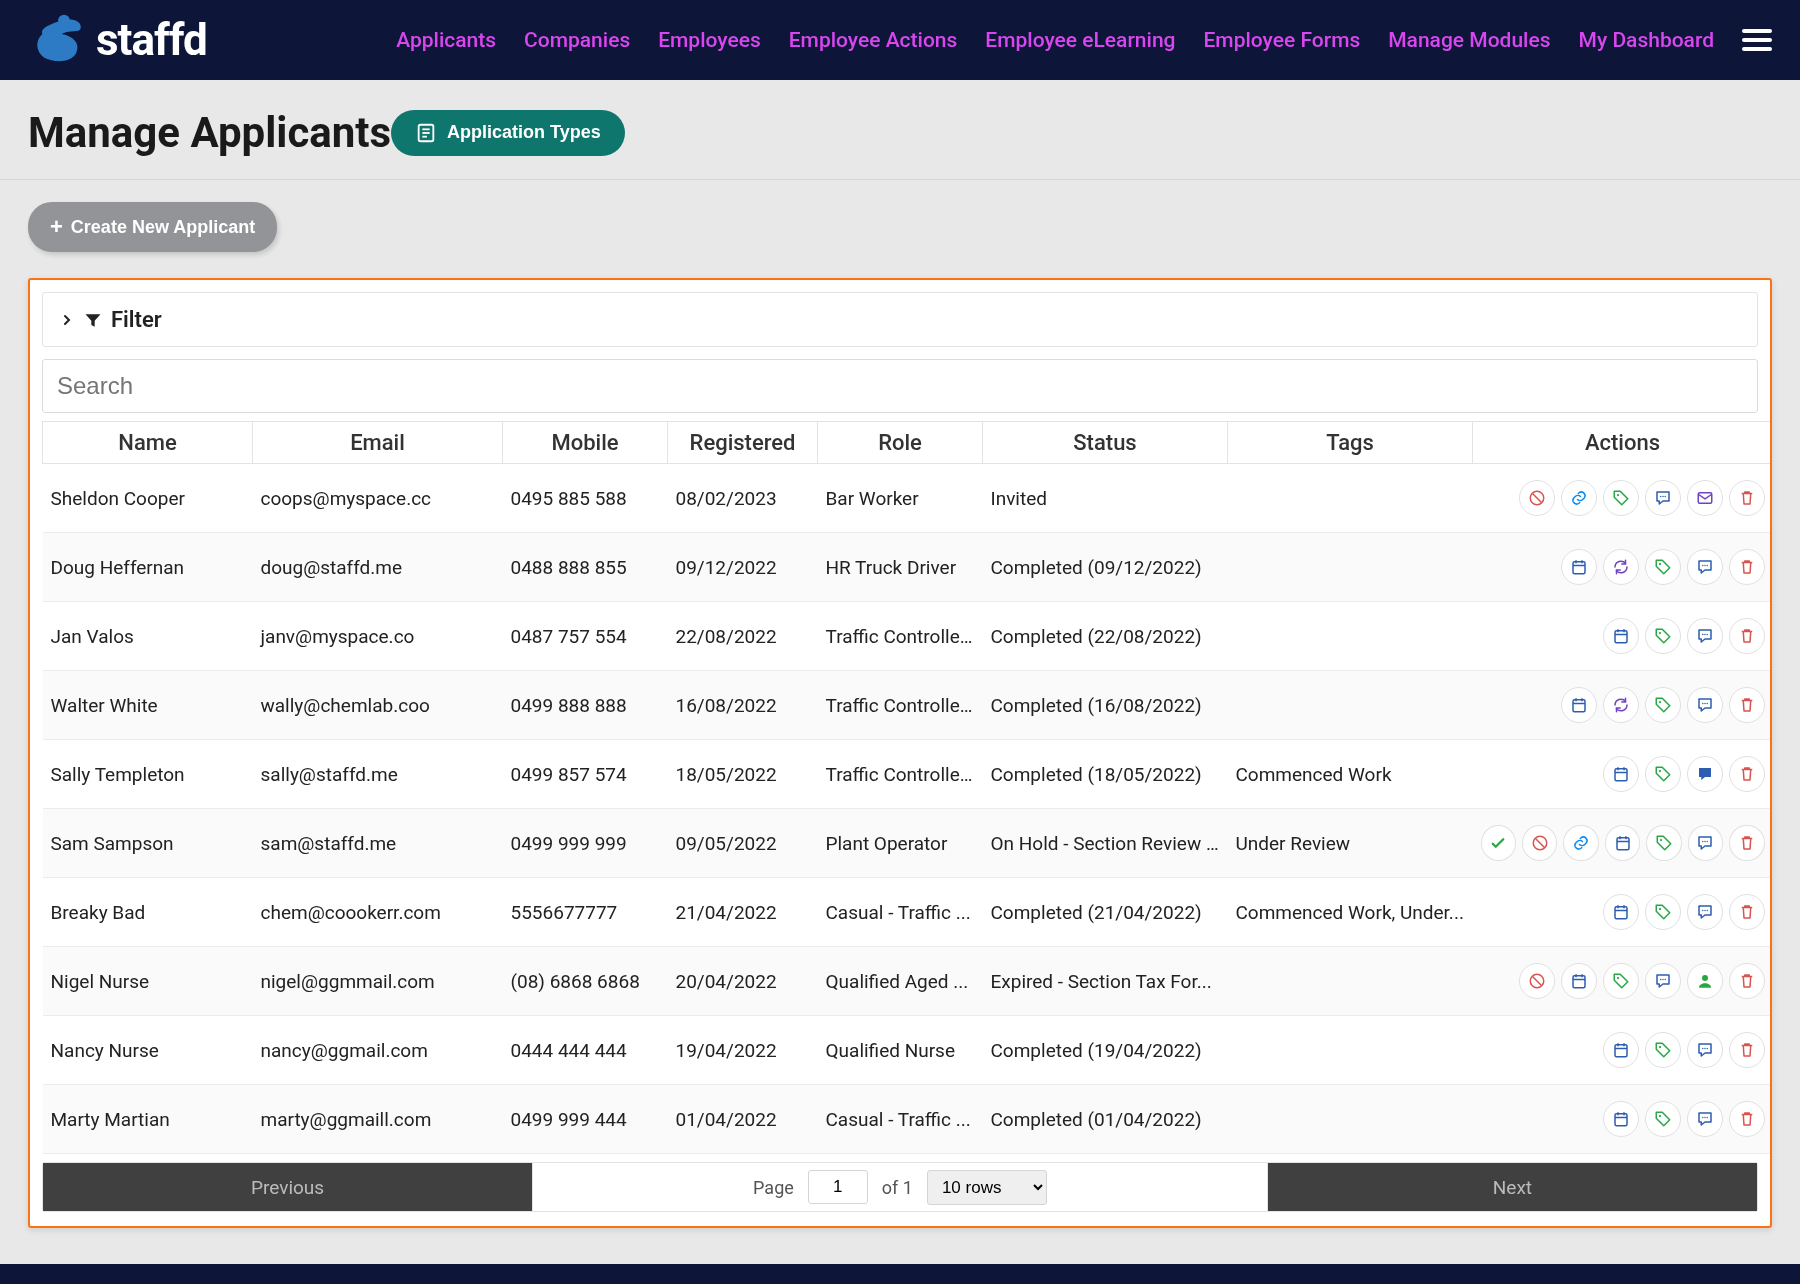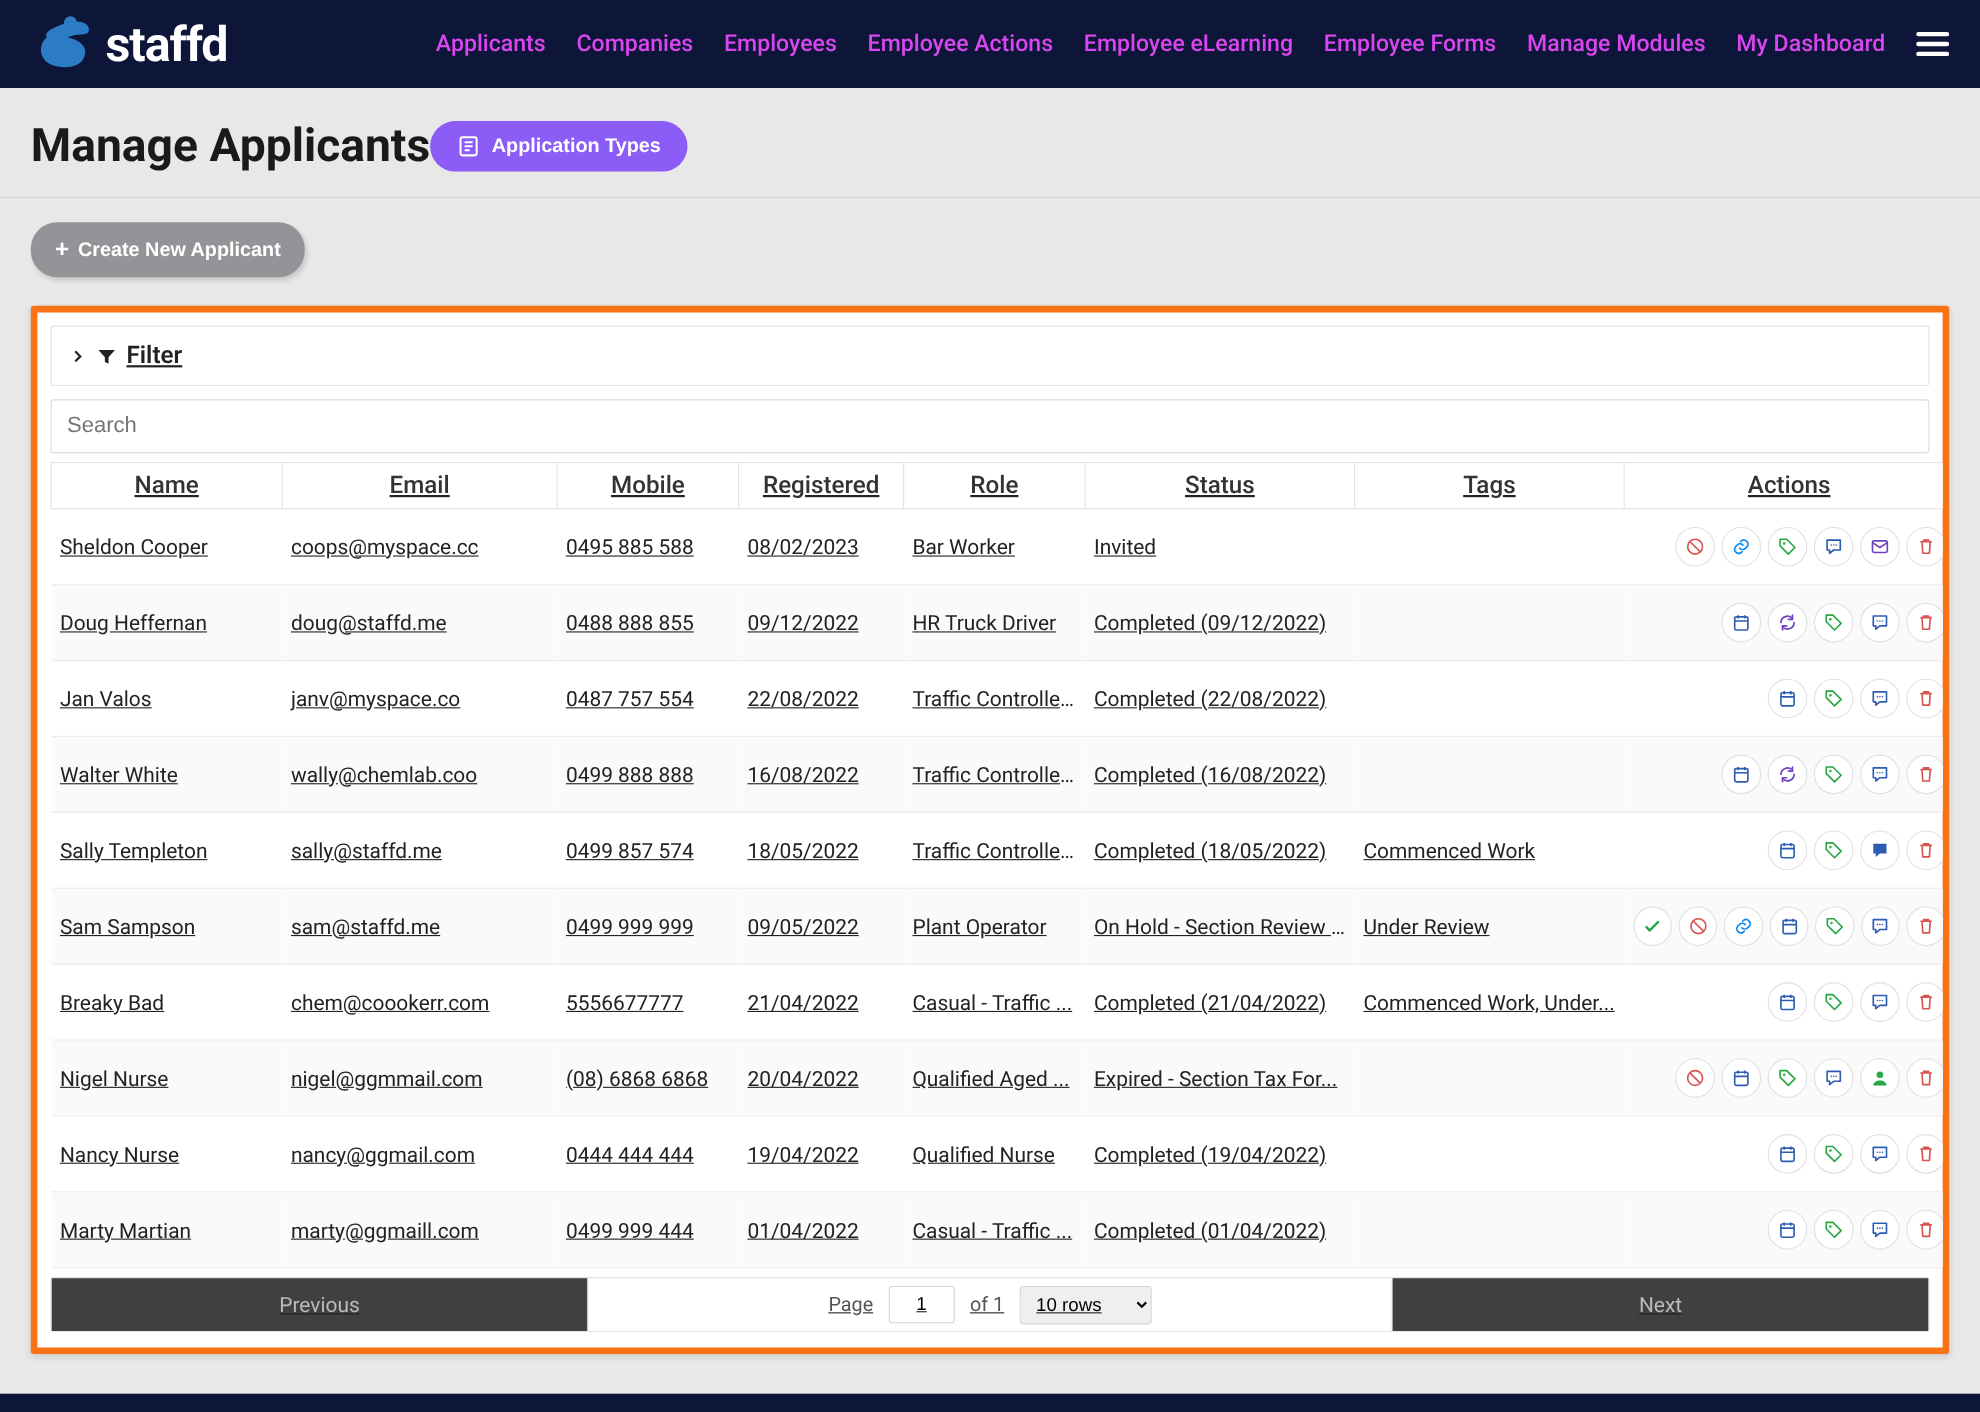--- a/index.html
+++ b/index.html
@@ -52,21 +52,21 @@
     align-items: center;
     padding: 28px 28px 22px;
     border-bottom: 1px solid #d5d5d5;
   }
   .page-title {
     font-size: 42px;
     font-weight: 700;
     color: #1a1a1a;
   }
   .btn-primary {
-    background: #8b5cf6;
+    background: #0f766e;
     color: #fff;
     border: none;
     border-radius: 24px;
     padding: 12px 24px;
     font-size: 18px;
     font-weight: 600;
     display: inline-flex;
     align-items: center;
     gap: 10px;
     cursor: pointer;
@@ -83,45 +83,44 @@
     align-items: center;
     gap: 8px;
     cursor: pointer;
     box-shadow: 2px 3px 5px rgba(0,0,0,0.15);
   }
   .sub-head { padding: 22px 28px 8px; }
   
   .card {
     background: #fff;
     margin: 18px 28px 36px;
-    border: 6px solid #f97316;
+    border: 2px solid #f97316;
     border-radius: 3px;
     box-shadow: 0 2px 6px rgba(0,0,0,0.12);
     overflow: hidden;
-    text-decoration: underline;
   }
   .filter-row {
     border: 1px solid #e3e3e3;
     margin: 12px;
     border-radius: 3px;
     padding: 14px 16px;
     display: flex;
     align-items: center;
     gap: 8px;
     font-size: 22px;
     font-weight: 600;
     cursor: pointer;
   }
   .search-wrap { margin: 10px 12px 8px; }
   .search-input {
     width: 100%;
     border: 1px solid #dcdcdc;
     border-radius: 3px;
     padding: 12px 14px;
-    font-size: 20px;
+    font-size: 24px;
     color: #444;
   }
   
   table {
     width: calc(100% - 24px);
     margin: 0 12px;
     border-collapse: collapse;
     table-layout: fixed;
   }
   thead th {

